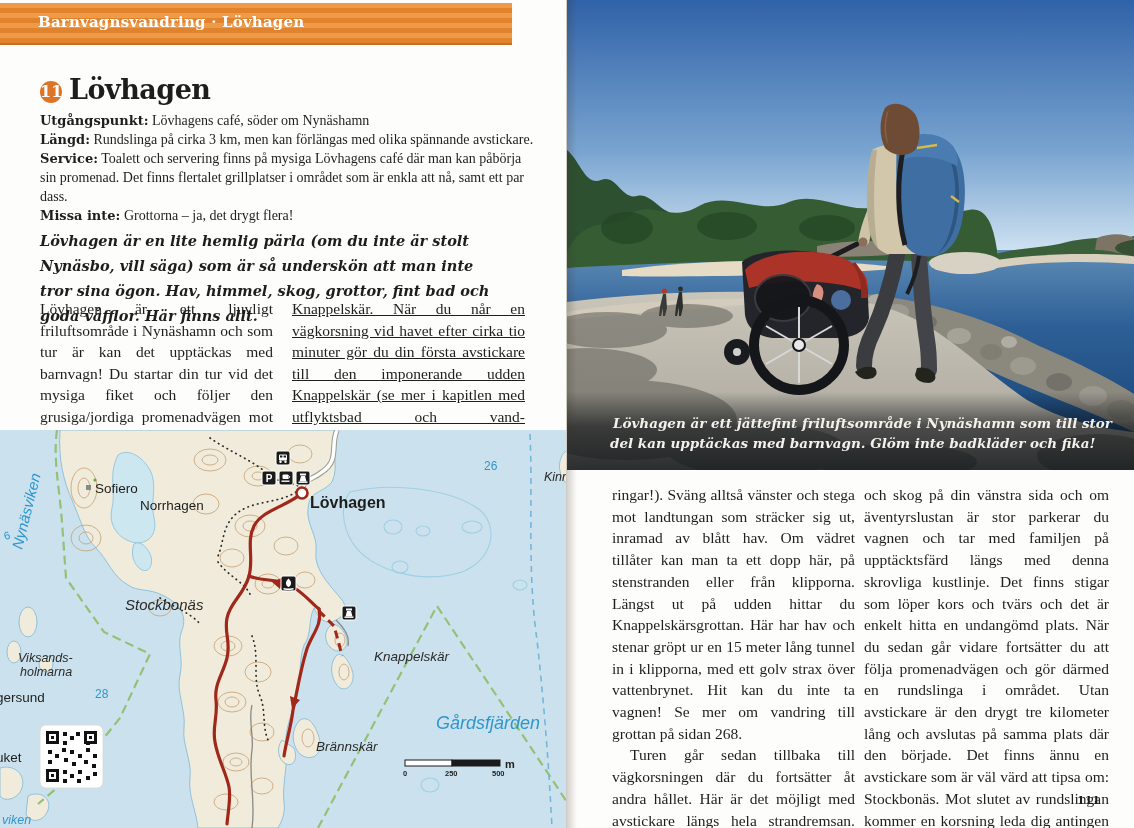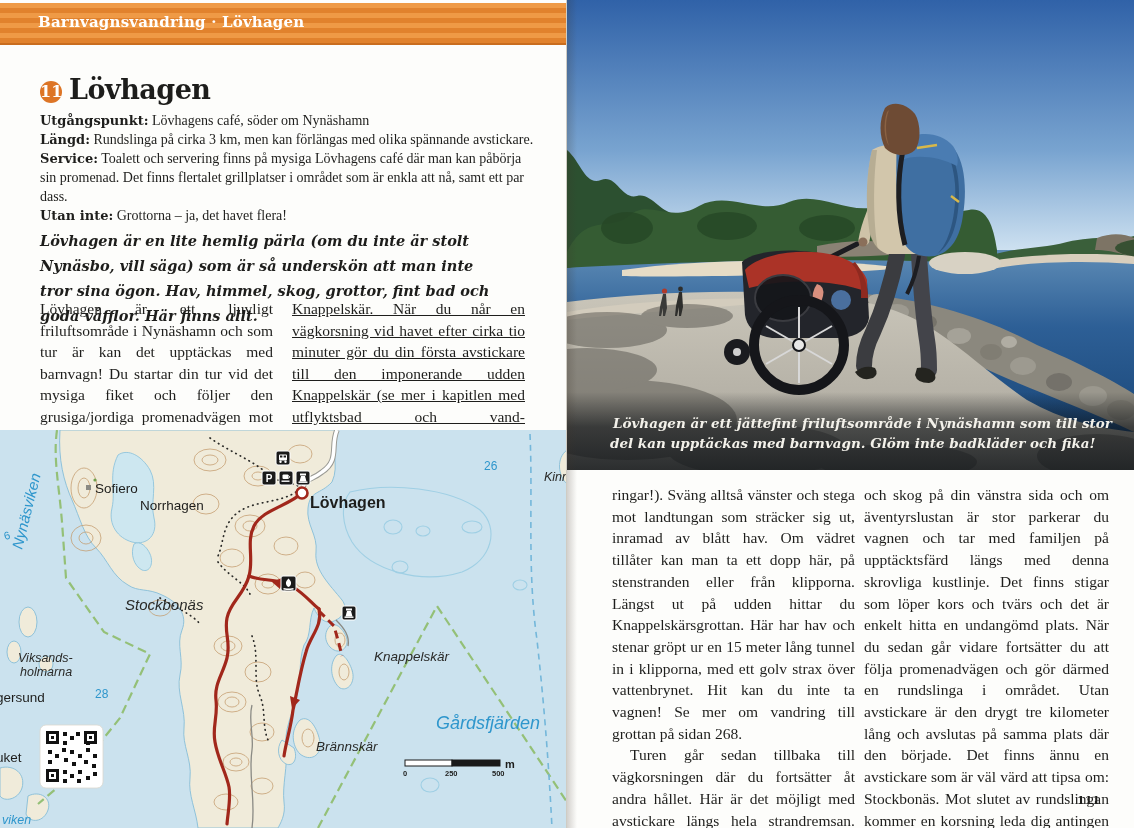--- a/index.html
+++ b/index.html
@@ -1,19 +1,19 @@
 <!DOCTYPE html>
 <html><head>
 <meta charset="utf-8">
 <style>
   html,body{margin:0;padding:0;background:#777;}
   #page{position:relative;width:1134px;height:828px;background:#fdfdfb;overflow:hidden;
         font-family:"Liberation Serif",serif;color:#1e1e1c;}
   
-  #hdr{position:absolute;left:0;top:3px;width:567px;height:40px;
+  #hdr{position:absolute;left:0;top:3px;width:512px;height:40px;
        background:repeating-linear-gradient(180deg,#ef9a46 0px,#ef9a46 5px,#e1822d 5px,#e1822d 10px);
        border-bottom:2px solid #c96d1e;}
   #hdr .hlbl{position:absolute;left:38px;top:10px;color:#fff;
        font-family:"DejaVu Serif",serif;font-weight:bold;font-size:15px;letter-spacing:.2px;}
   
   #badge{position:absolute;left:40px;top:81px;width:22px;height:22px;border-radius:50%;
        background:#dd7526;color:#fff;text-align:center;line-height:22px;
        font-family:"DejaVu Serif",serif;font-weight:bold;font-size:16px;}
   #title{position:absolute;left:69px;top:74px;font-family:"DejaVu Serif",serif;
        font-weight:bold;font-size:27px;color:#1d1d1b;letter-spacing:-.5px;}
@@ -59,21 +59,21 @@
     <span class="hlbl">Barnvagnsvandring · Lövhagen</span>
   </div>
 
   <div id="badge">11</div>
   <div id="title">Lövhagen</div>
 
   <div id="facts">
     <div><span class="flbl">Utgångspunkt:</span><span> Lövhagens café, söder om Nynäshamn</span></div>
     <div><span class="flbl">Längd:</span><span> Rundslinga på cirka 3 km, men kan förlängas med olika spännande avstickare.</span></div>
     <div><span class="flbl">Service:</span><span> Toalett och servering finns på mysiga Lövhagens café där man kan påbörja sin promenad. Det finns flertalet grillplatser i området som är enkla att nå, samt ett par dass.</span></div>
-    <div><span class="flbl">Utan inte:</span><span> Grottorna – ja, det havet flera!</span></div>
+    <div><span class="flbl">Missa inte:</span><span> Grottorna – ja, det drygt flera!</span></div>
   </div>
 
   <div id="lead">Lövhagen är en lite hemlig pärla (om du inte är stolt Nynäsbo, vill säga) som är så underskön att man inte tror sina ögon. Hav, himmel, skog, grottor, fint bad och goda våfflor. Här finns allt.</div>
 
   <div id="bcol1" class="bodycol cont">Lövhagen är ett ljuvligt friluftsområde i Nynäshamn och som tur är kan det upptäckas med barnvagn! Du startar din tur vid det mysiga fiket och följer den grusiga/jordiga promenadvägen mot</div>
   <div id="bcol2" class="bodycol cont">Knappelskär. När du når en vägkorsning vid havet efter cirka tio minuter gör du din första avstickare till den imponerande udden Knappelskär (se mer i kapitlen med utflyktsbad och vand-</div>
 
   <svg id="map" width="567" height="398" viewBox="0 0 567 398">
 
     <rect width="567" height="398" fill="#cbe2ee"></rect>

